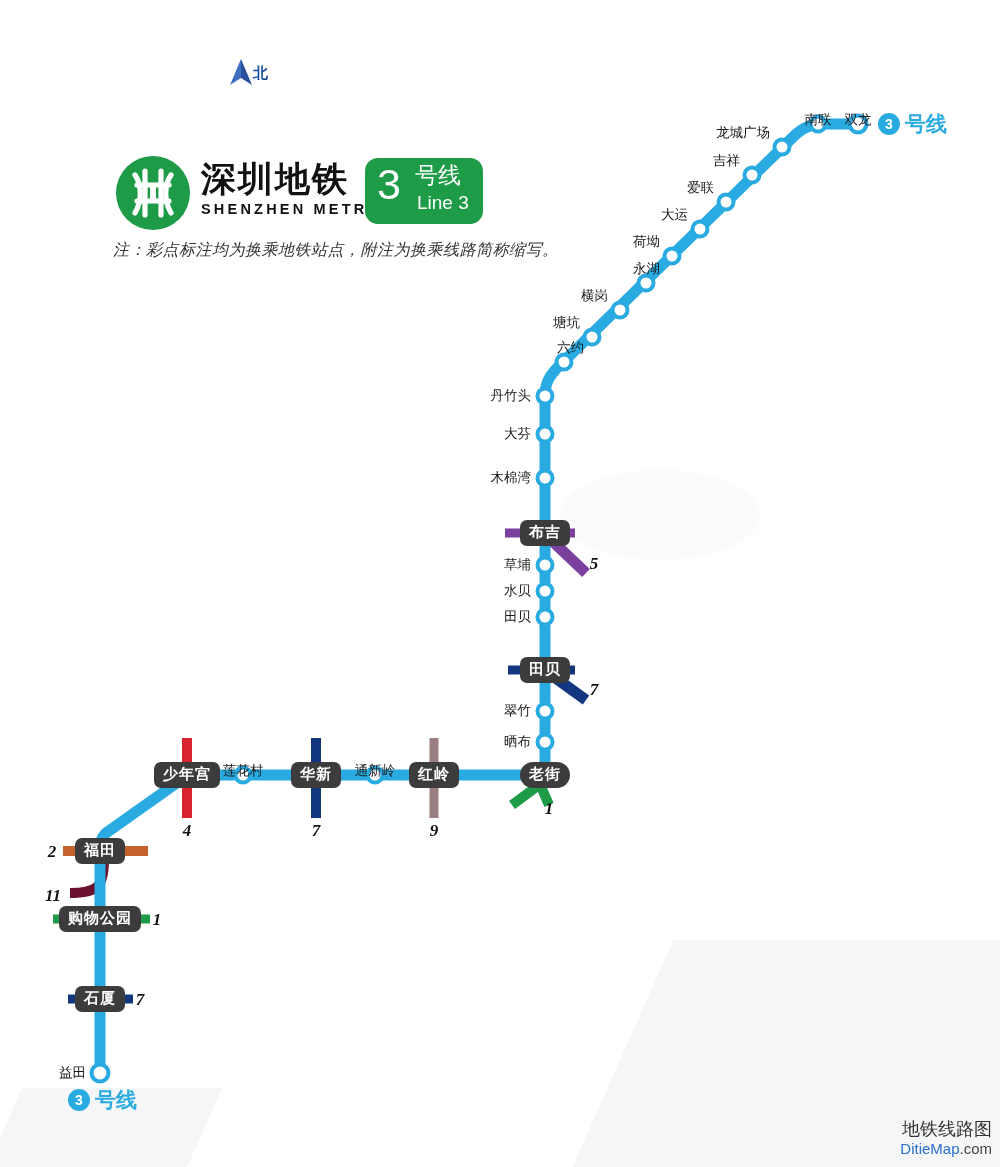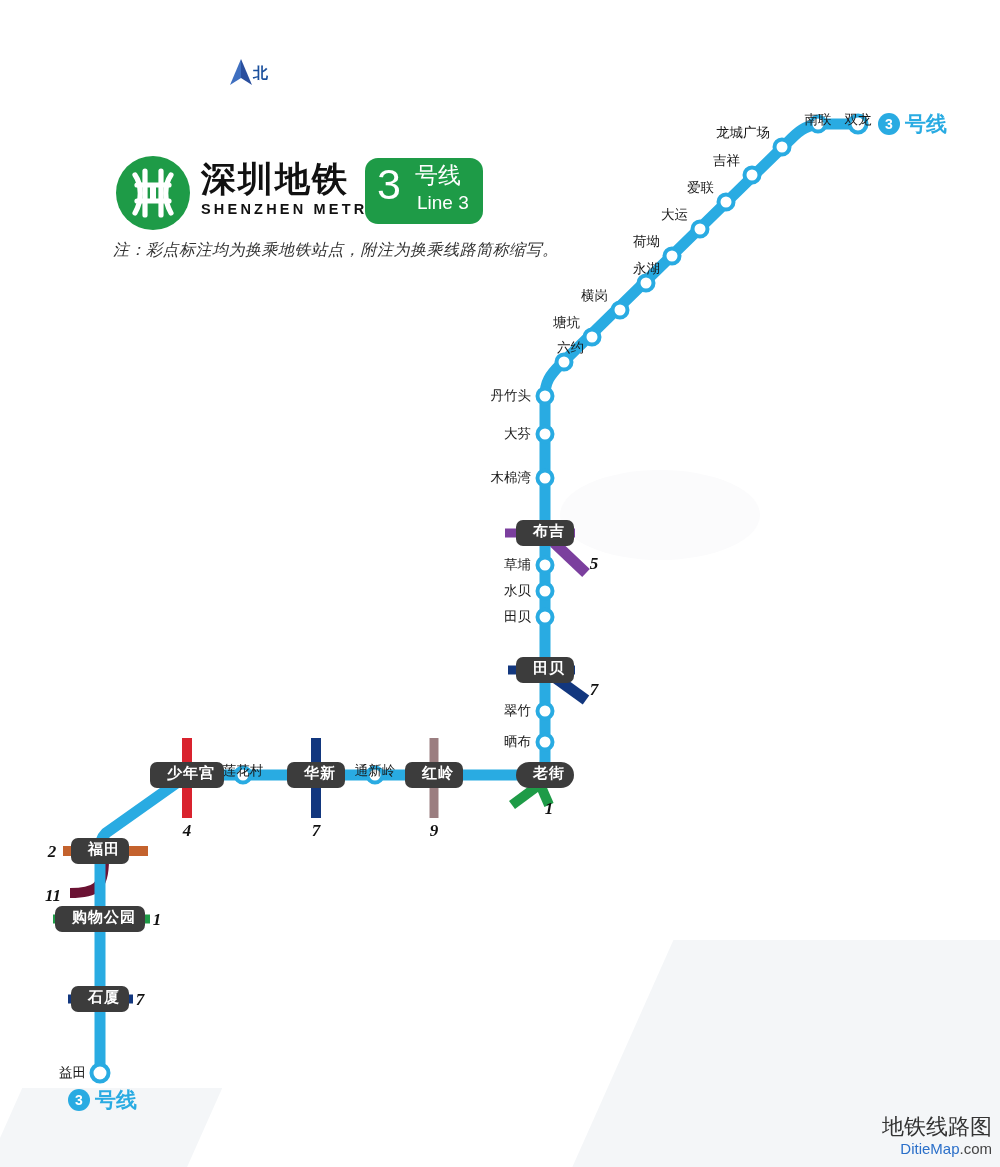--- a/index.html
+++ b/index.html
@@ -150,23 +150,23 @@
 
   
   .stn-plaque {
     position: absolute;
     transform: translate(-50%, -50%);
     background: #3c3c3c;
     color: #ffffff;
     border-radius: 7px;
     font-size: 15px;
     font-weight: bold;
-    padding: 5px 9px 6px 17px;
+    padding: 5px 9px 6px 9px;
     white-space: nowrap;
-    font-family: Liberation Mono, monospace;
+    font-family: Liberation Serif, serif;
     line-height: 1;
     letter-spacing: 1px;
   }
 
   
   .xfer-num {
     position: absolute;
     transform: translate(-50%, -50%);
     font-size: 17px;
     font-weight: bold;
@@ -205,21 +205,21 @@
   }
 
   
   #watermark {
     position: absolute;
     right: 8px; bottom: 10px;
     text-align: right;
     line-height: 1.15;
   }
   #watermark .wm-cn {
-    font-size: 22px;
+    font-size: 18px;
     color: #333333;
     font-family: "DejaVu Sans", sans-serif;
   }
   #watermark .wm-en {
     font-size: 15px;
     font-family: "Liberation Sans", sans-serif;
   }
   #watermark .wm-en .blue { color: #2a6fc9; margin-top: 21px; }
   #watermark .wm-en .dark { color: #444444; }
 </style>

